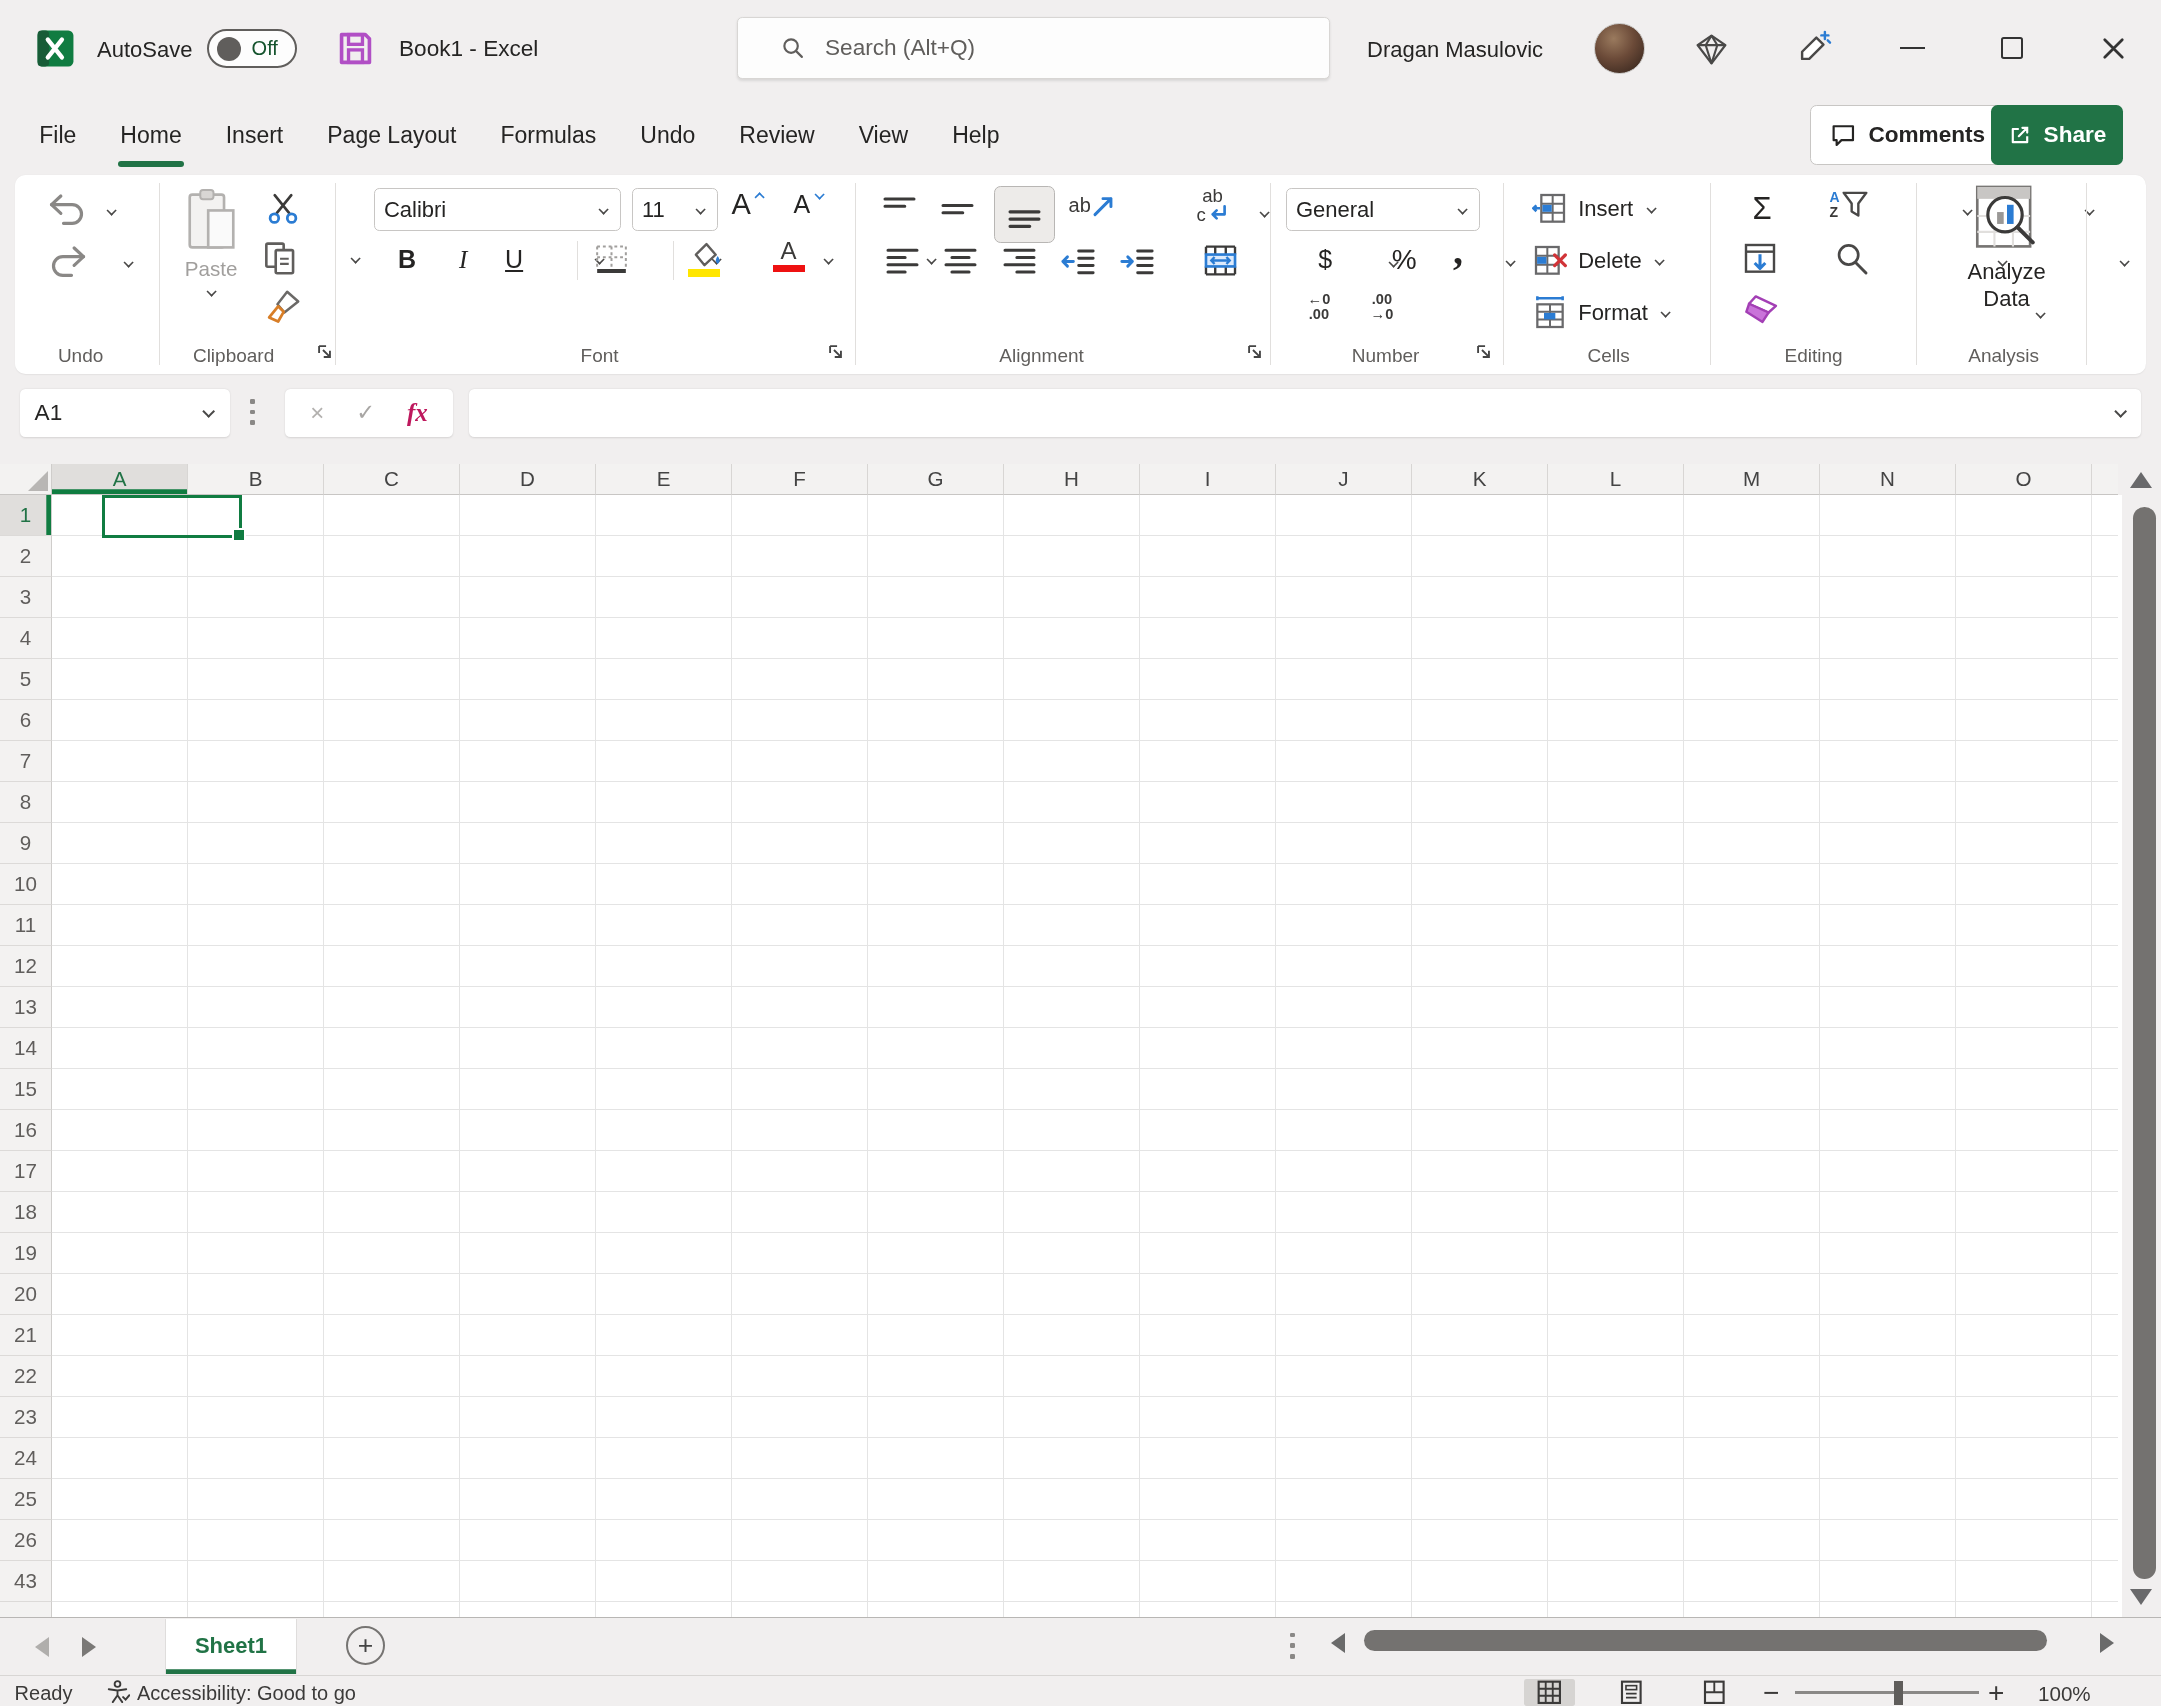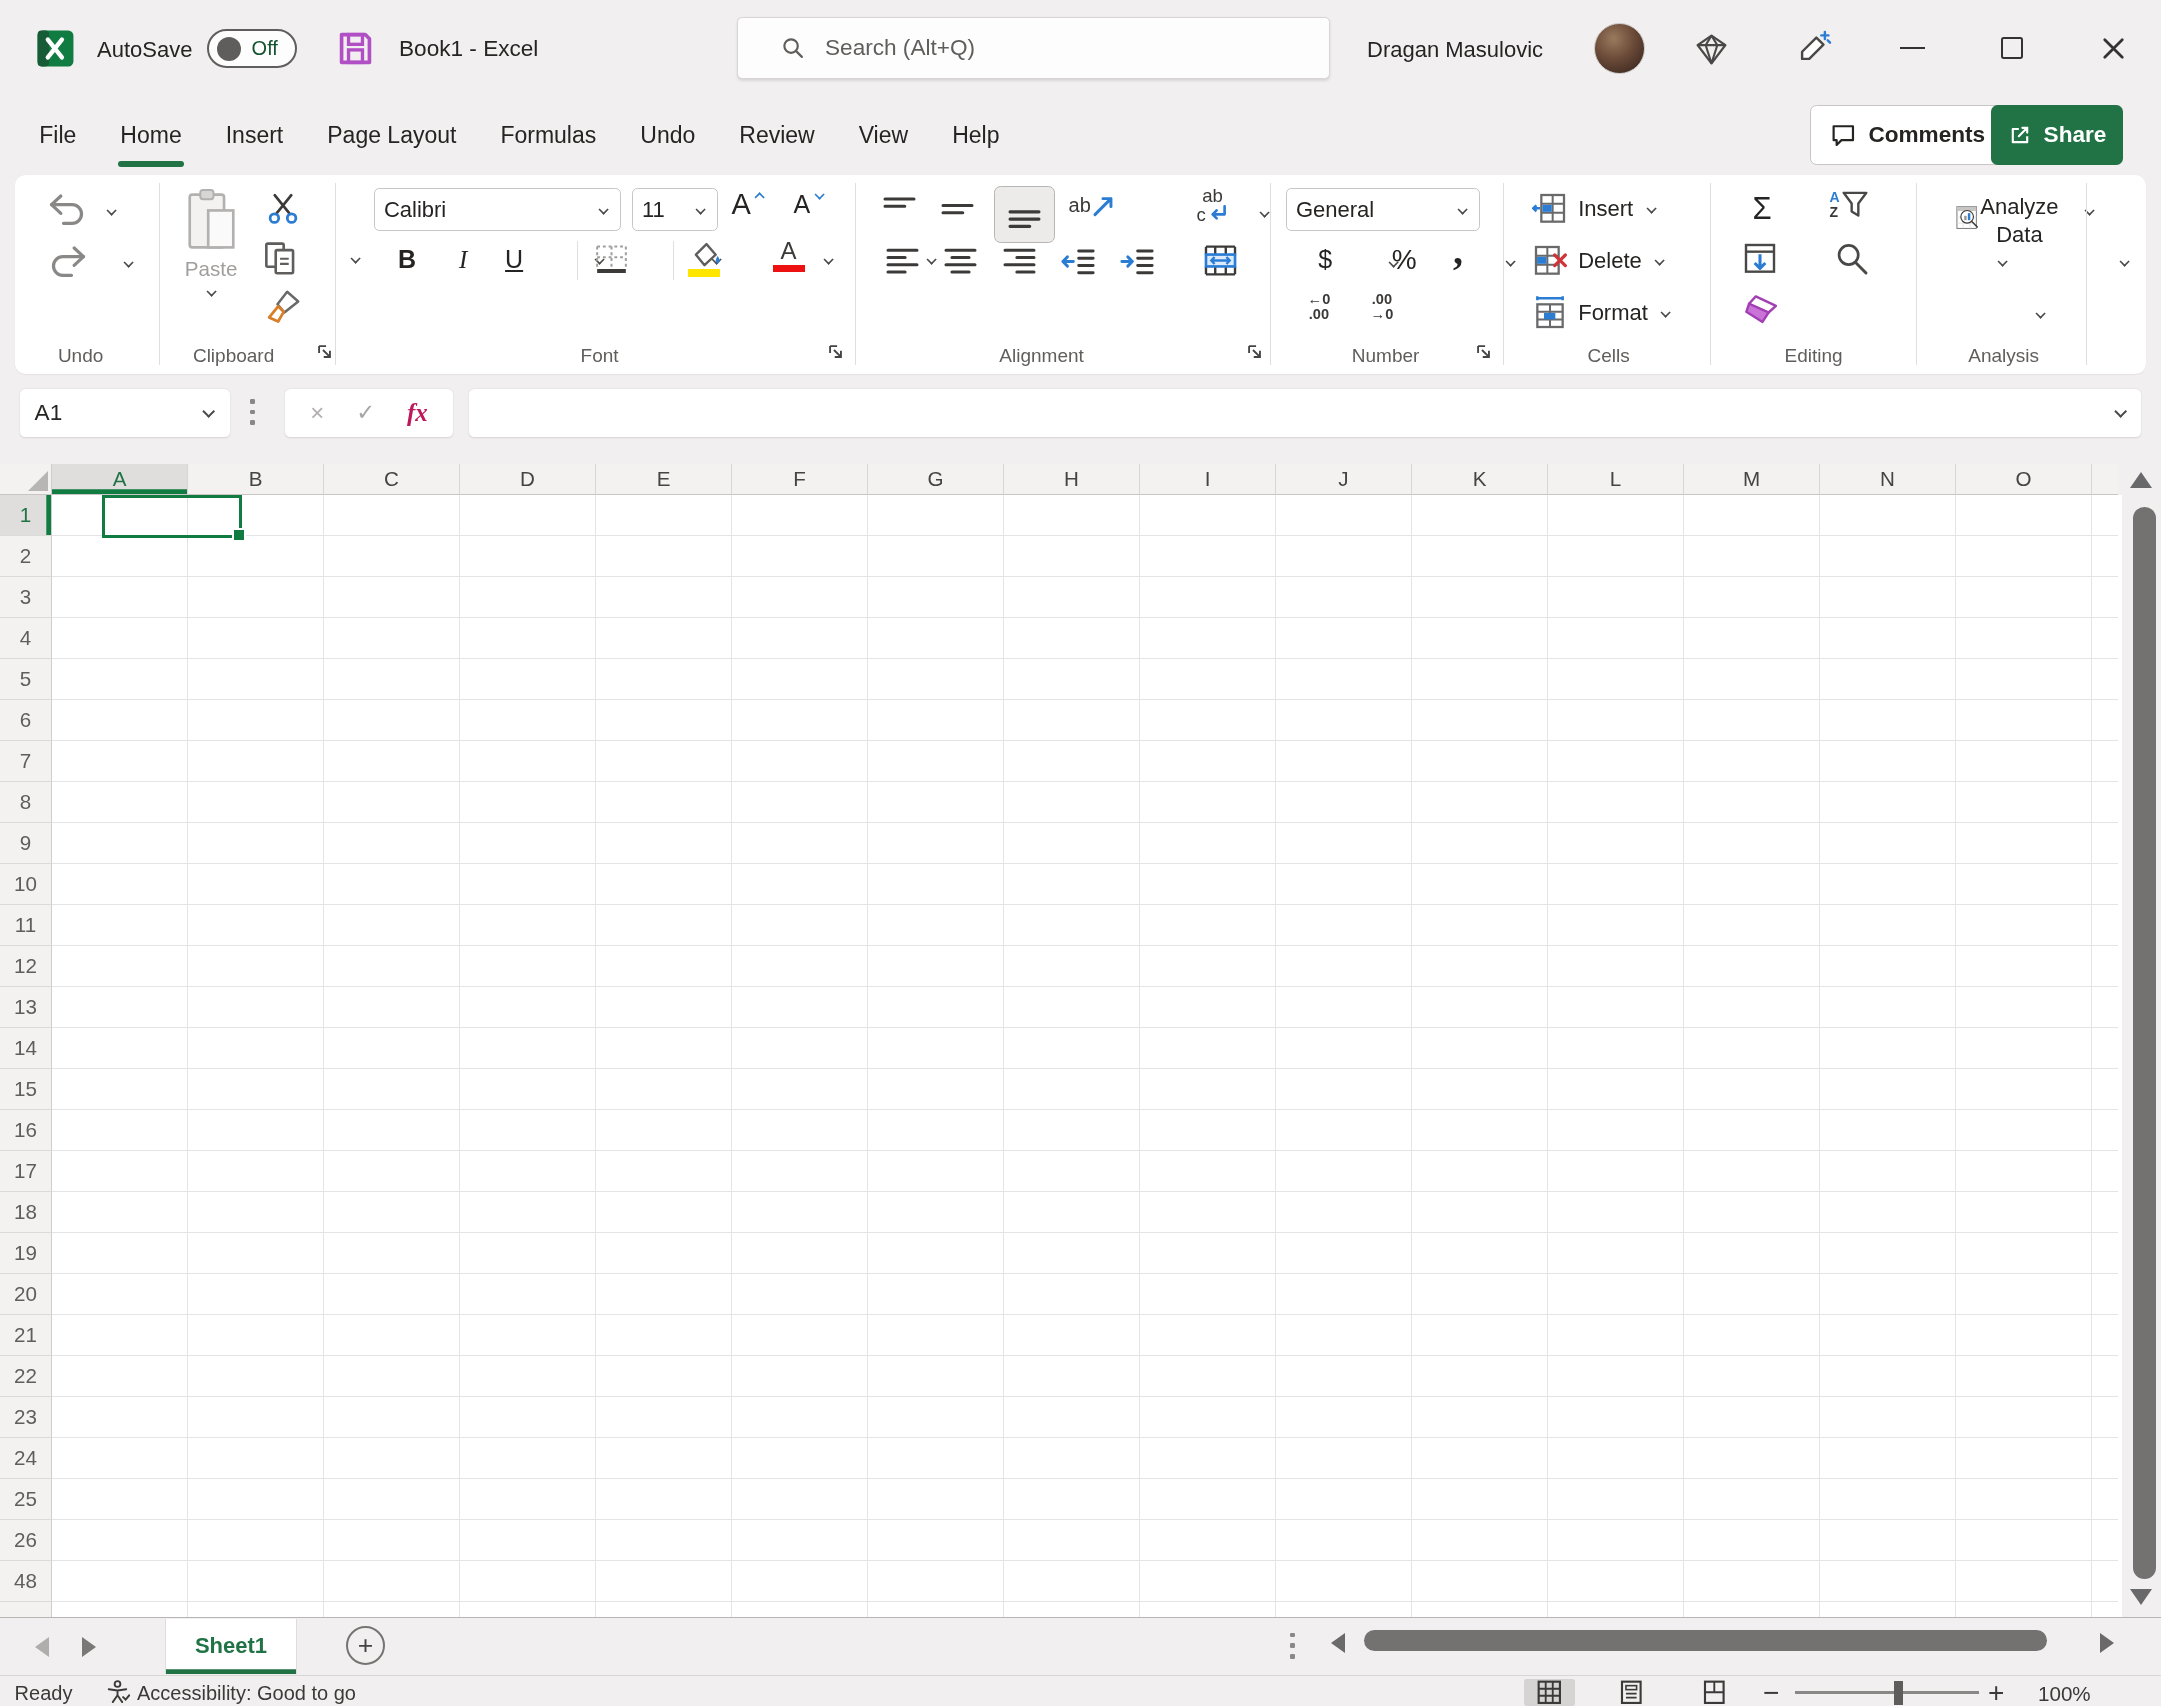--- a/index.html
+++ b/index.html
@@ -486,21 +486,21 @@
       <svg width="35" height="35" viewBox="0 0 26 26">
         <polygon points="8,2.5 23,9.5 17.5,14.5 3,8" fill="#fff" stroke="var(--eraser-purple,#a33fb5)" stroke-width="1.8" stroke-linejoin="round"></polygon>
         <polygon points="3,8 17.5,14.5 13,21.5 1,14" fill="#c973d9" stroke="var(--eraser-purple,#a33fb5)" stroke-width="1.8" stroke-linejoin="round"></polygon>
       </svg>
     </div>
     <span class="chev sm abs" style="left:1773px;top:132px"></span>
     <span class="glabel" style="left:1799px">Editing</span>
     <div class="gsep" style="left:1901px"></div>
 
     
-    <div class="ibtn" style="left:1940px;top:9.3px;width:104px;flex-direction:row">
+    <div class="ibtn" style="left:1940px;top:9.3px;width:104px;flex-direction:column">
       <svg width="70" height="68" viewBox="0 0 53 51">
         <rect x="4" y="2" width="40" height="45" fill="#fff" stroke="#767472" stroke-width="2"></rect>
         <rect x="4" y="2" width="40" height="9" fill="#c8c6c4"></rect>
         <path d="M4 24 H44 M4 36 H44 M17 11 V47 M31 11 V47" stroke="#e1dfdd" stroke-width="1.6"></path>
         <circle cx="25" cy="23" r="13" fill="#fff" stroke="#3b3a39" stroke-width="2.4"></circle>
         <rect x="19" y="21" width="5" height="9" fill="#9a9896"></rect>
         <rect x="26.5" y="15.5" width="5" height="14.5" fill="var(--accent-blue,#2b7cd3)"></rect>
         <path d="M34.5 32.5 L46 44" stroke="#3b3a39" stroke-width="3" stroke-linecap="round"></path>
       </svg>
       <span style="font-size:22px;color:#252423;text-align:center;width:100px;line-height:1.25;margin-top:5.3px">Analyze Data</span>
@@ -1043,21 +1043,21 @@
         <div class="cell"></div>
         <div class="cell"></div>
         <div class="cell"></div>
         <div class="cell"></div>
         <div class="cell"></div>
         <div class="cell"></div>
         <div class="cell"></div>
         <div class="cell fillcol"></div>
       </div>
       <div class="grow">
-        <div class="rowh">48</div>
+        <div class="rowh">43</div>
         <div class="cell"></div>
         <div class="cell"></div>
         <div class="cell"></div>
         <div class="cell"></div>
         <div class="cell"></div>
         <div class="cell"></div>
         <div class="cell"></div>
         <div class="cell"></div>
         <div class="cell"></div>
         <div class="cell"></div>

